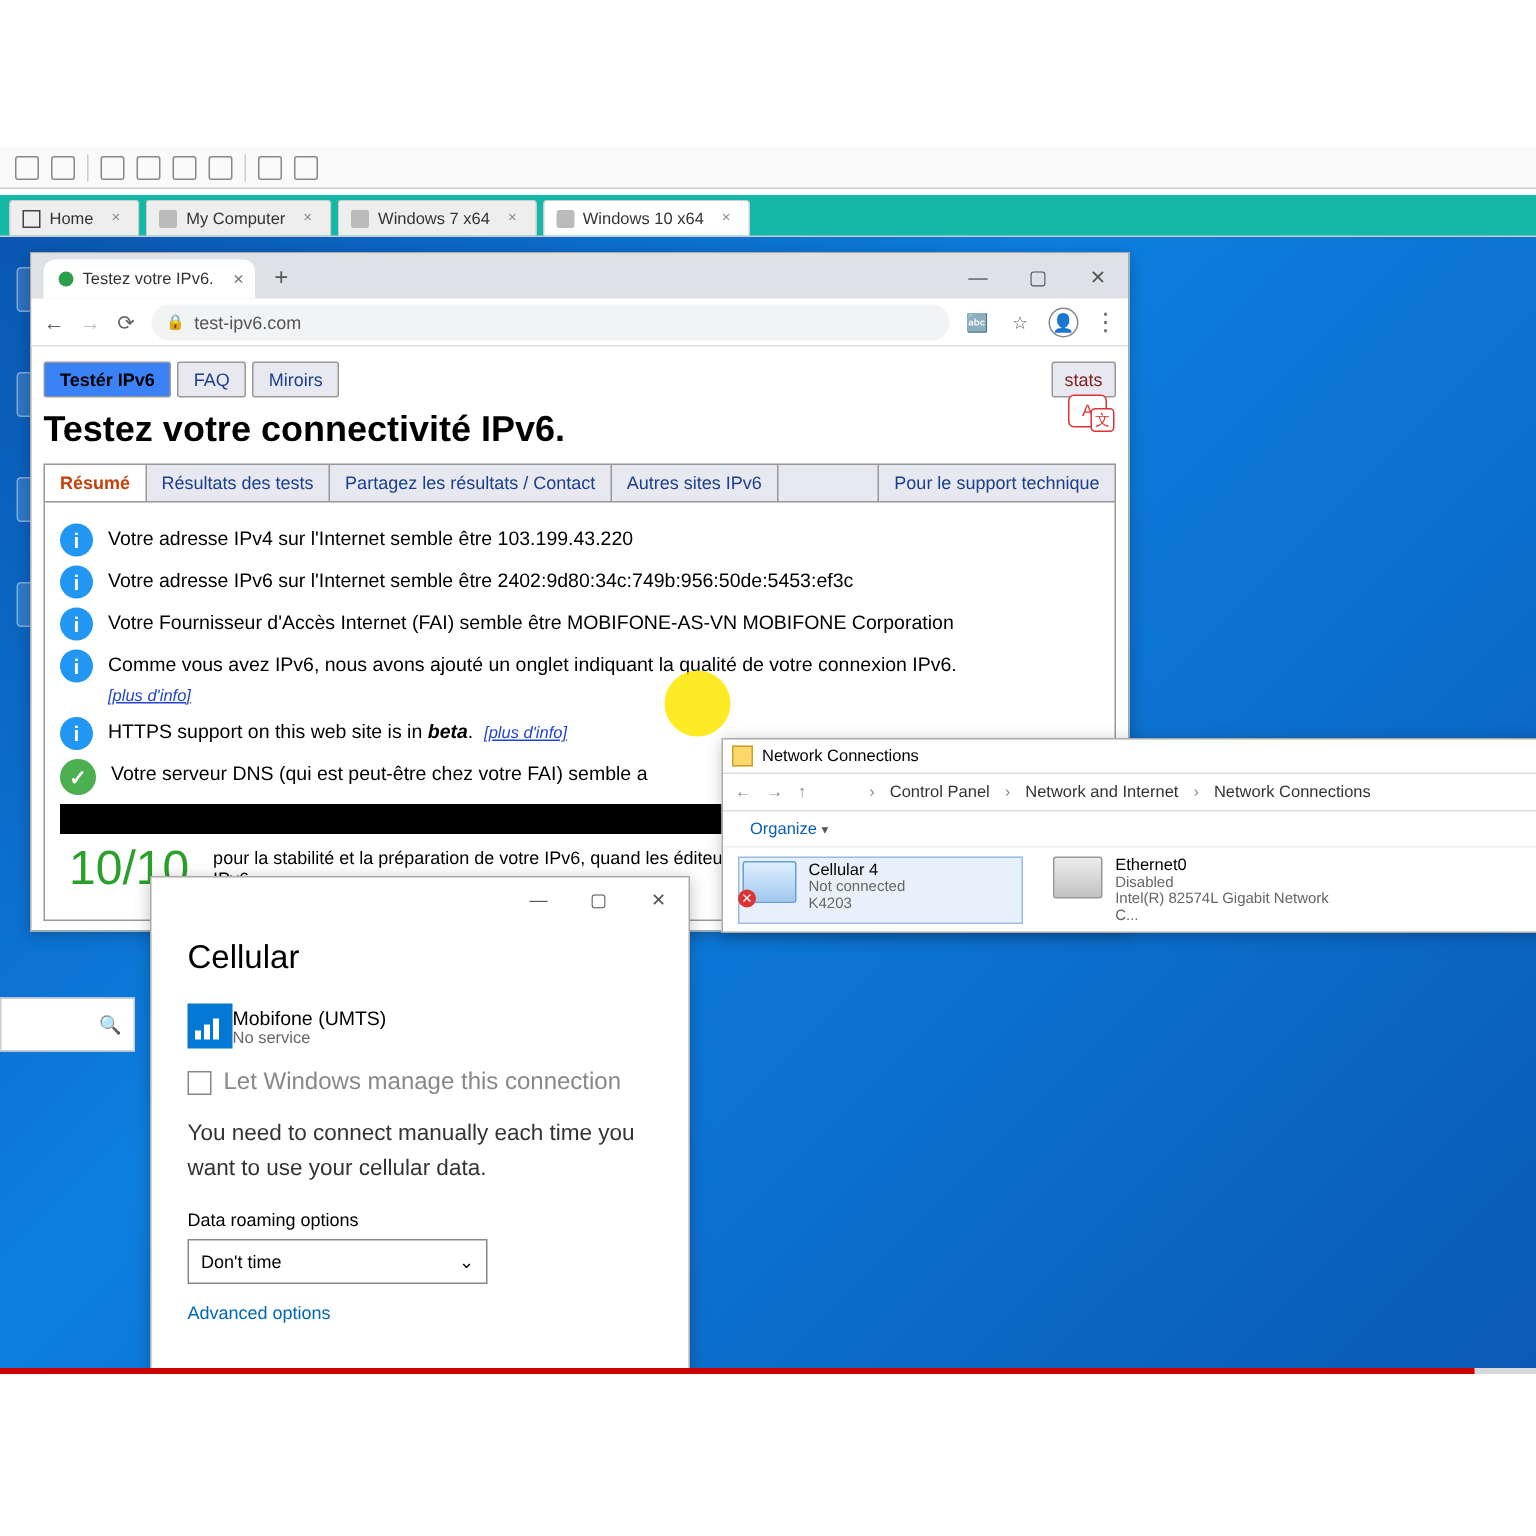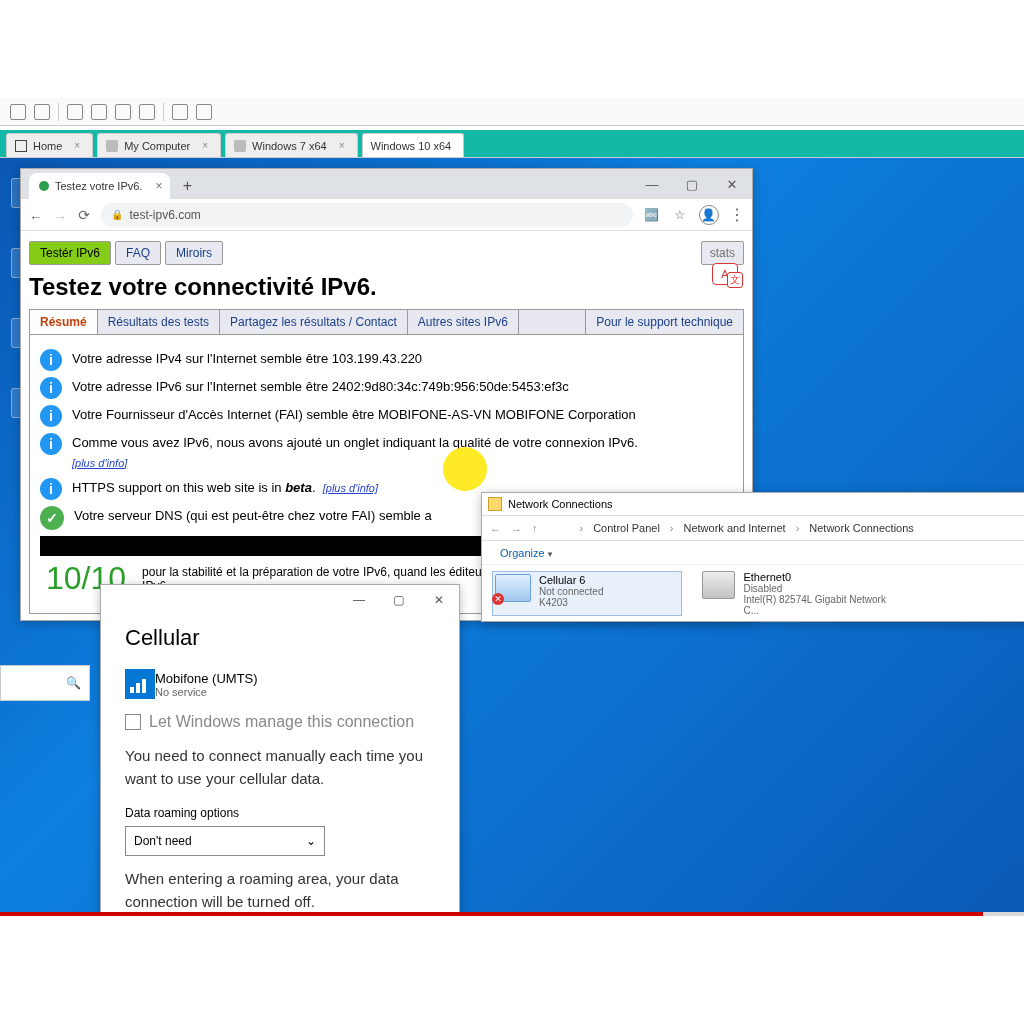--- a/index.html
+++ b/index.html
@@ -5,21 +5,21 @@
   * { box-sizing: border-box; margin:0; padding:0; font-family:"Segoe UI", Tahoma, sans-serif; }
   body { width:1024px; height:1024px; background:#fff; position:relative; overflow:hidden; font-size:12px;}
   
   
   .host-toolbar { position:absolute; top:98px; left:0; right:0; height:28px; border-bottom:1px solid #ccc; background:#fafafa; display:flex; align-items:center; gap:8px; padding:0 10px; color:#444;}
   .host-toolbar .tool { width:16px; height:16px; border:1px solid #888; border-radius:2px;}
   
   
   .vm-tabs { position:absolute; top:130px; left:0; right:0; height:28px; background:#14b8a6; display:flex; align-items:flex-end; padding:0 6px; border-bottom:1px solid #ccc; gap:4px;}
   .vm-tab { height:24px; padding:0 12px 0 8px; display:flex; align-items:center; gap:6px; border:1px solid #ccc; border-bottom:none; border-radius:3px 3px 0 0; background:#eee; font-size:11px; color:#333; position:relative;}
-  .vm-tab.active { background:#fff;flex-direction:column;}
+  .vm-tab.active { background:#fff;}
   .vm-tab .ico { width:12px; height:12px; background:#bbb; border-radius:2px;}
   .vm-tab .home-ico { width:12px; height:12px; border:1px solid #444;}
   .vm-tab .x { margin-left:6px; color:#888; font-size:10px;}
   
   
   .desktop { position:absolute; top:158px; left:0; width:1024px; height:760px; background:linear-gradient(135deg,#0a57b2 0%, #0d7fe0 40%, #0a5ab5 100%); }
   .desktop-ico { position:absolute; left:6px; width:40px; text-align:center; color:#fff; font-size:9px; text-shadow:0 0 2px #000;}
   .desktop-ico .sq{width:30px;height:30px;margin:0 auto 2px;background:rgba(255,255,255,0.15);border:1px solid rgba(255,255,255,0.4);border-radius:3px;}
   
   
@@ -36,22 +36,22 @@
   .addr .navico{width:14px;height:14px;color:#666;display:flex;align-items:center;justify-content:center;font-size:14px;}
   .addr .bar{flex:1;height:24px;background:#f1f3f4;border-radius:12px;display:flex;align-items:center;padding:0 10px;gap:6px;color:#555;font-size:12px;}
   .addr .bar .lock{color:#5f6368;font-size:10px;}
   .addr .rico{width:18px;height:18px;color:#666;display:flex;align-items:center;justify-content:center;}
   .addr .avatar{width:20px;height:20px;border-radius:50%;border:1px solid #888;display:flex;align-items:center;justify-content:center;color:#666;font-size:12px;}
   .addr .dots{font-size:16px;color:#666;letter-spacing:-1px;}
   
   .page { padding:6px 8px; position:relative; }
   .toptabs { display:flex; gap:4px; margin:4px 0; }
   .toptab { padding:4px 10px; border:1px solid #999; background:#e8e8f0; color:#1a3f8b; font-size:12px; border-radius:2px;}
-  .toptab.active{background:#84cc16;font-weight:normal;color:#000;text-align:center;}
-  .stats{margin-left:auto;padding:4px 8px;border:1px solid #999;background:#e8e8f0;color:#737373;font-size:12px;border-radius:2px;}
+  .toptab.active{background:#3b82f6;font-weight:bold;color:#000;text-align:center;}
+  .stats{margin-left:auto;padding:4px 8px;border:1px solid #999;background:#e8e8f0;color:#7f1d1d;font-size:12px;border-radius:2px;}
   
   h1.page-title { font-size:24px; font-weight:bold; margin:8px 0;}
   .translate-ico{position:absolute;right:14px;top:32px;width:26px;height:22px;background:#fff;border:1.5px solid #d33;border-radius:4px;display:flex;align-items:center;justify-content:center;}
   .translate-ico::before{content:"A";font-size:11px;color:#d33;}
   .translate-ico::after{content:"文";font-size:10px;color:#d33;position:absolute;right:-6px;bottom:-4px;background:#fff;border:1.5px solid #d33;border-radius:3px;padding:0 2px;}
   
   .midtabs { display:flex; border:1px solid #999; background:#e8e8f0; font-size:12px;}
   .midtab { padding:5px 10px; border-right:1px solid #999; color:#1a3f8b; white-space:nowrap;}
   .midtab.active{background:#fff;font-weight:bold;color:#c2410c;}
   .midtab.right{margin-left:auto;border-left:1px solid #999;border-right:none;}
@@ -270,24 +270,23 @@
         <div class="carrier-status">No service</div>
       </div>
     </div>
     <div class="chk-row">
       <span class="chk"></span>
       <span>Let Windows manage this connection</span>
     </div>
     <div class="note">You need to connect manually each time you want to use your cellular data.</div>
     <div class="label">Data roaming options</div>
     <div class="select">
-      <span>Don't need</span>
+      <span>Don't time</span>
       <span>⌄</span>
     </div>
-    <div class="note">When entering a roaming area, your data connection will be turned off.</div>
     <div class="link">Advanced options</div>
   </div>
 </div>
 
 <div class="explorer">
   <div class="ex-title">
     <span class="ico"></span>
     <span>Network Connections</span>
   </div>
   <div class="ex-bread">
@@ -303,21 +302,21 @@
       <span class="sep"></span>
     <span class="seg">Network Connections</span>
   </div>
   <div class="ex-tool">
     <span class="caret">Organize</span>
   </div>
   <div class="ex-body">
     <div class="net-item" style="border:1px solid #99bde6;background:#e8f1fb;padding:2px;">
       <div class="net-ico redx"></div>
       <div class="net-text">
-        <div class="n1">Cellular 6</div>
+        <div class="n1">Cellular 4</div>
         <div class="n2">Not connected</div>
         <div class="n2">K4203</div>
       </div>
     </div>
     <div class="net-item">
       <div class="net-ico" style="filter:grayscale(1);"></div>
       <div class="net-text">
         <div class="n1">Ethernet0</div>
         <div class="n2">Disabled</div>
         <div class="n2">Intel(R) 82574L Gigabit Network C...</div>

